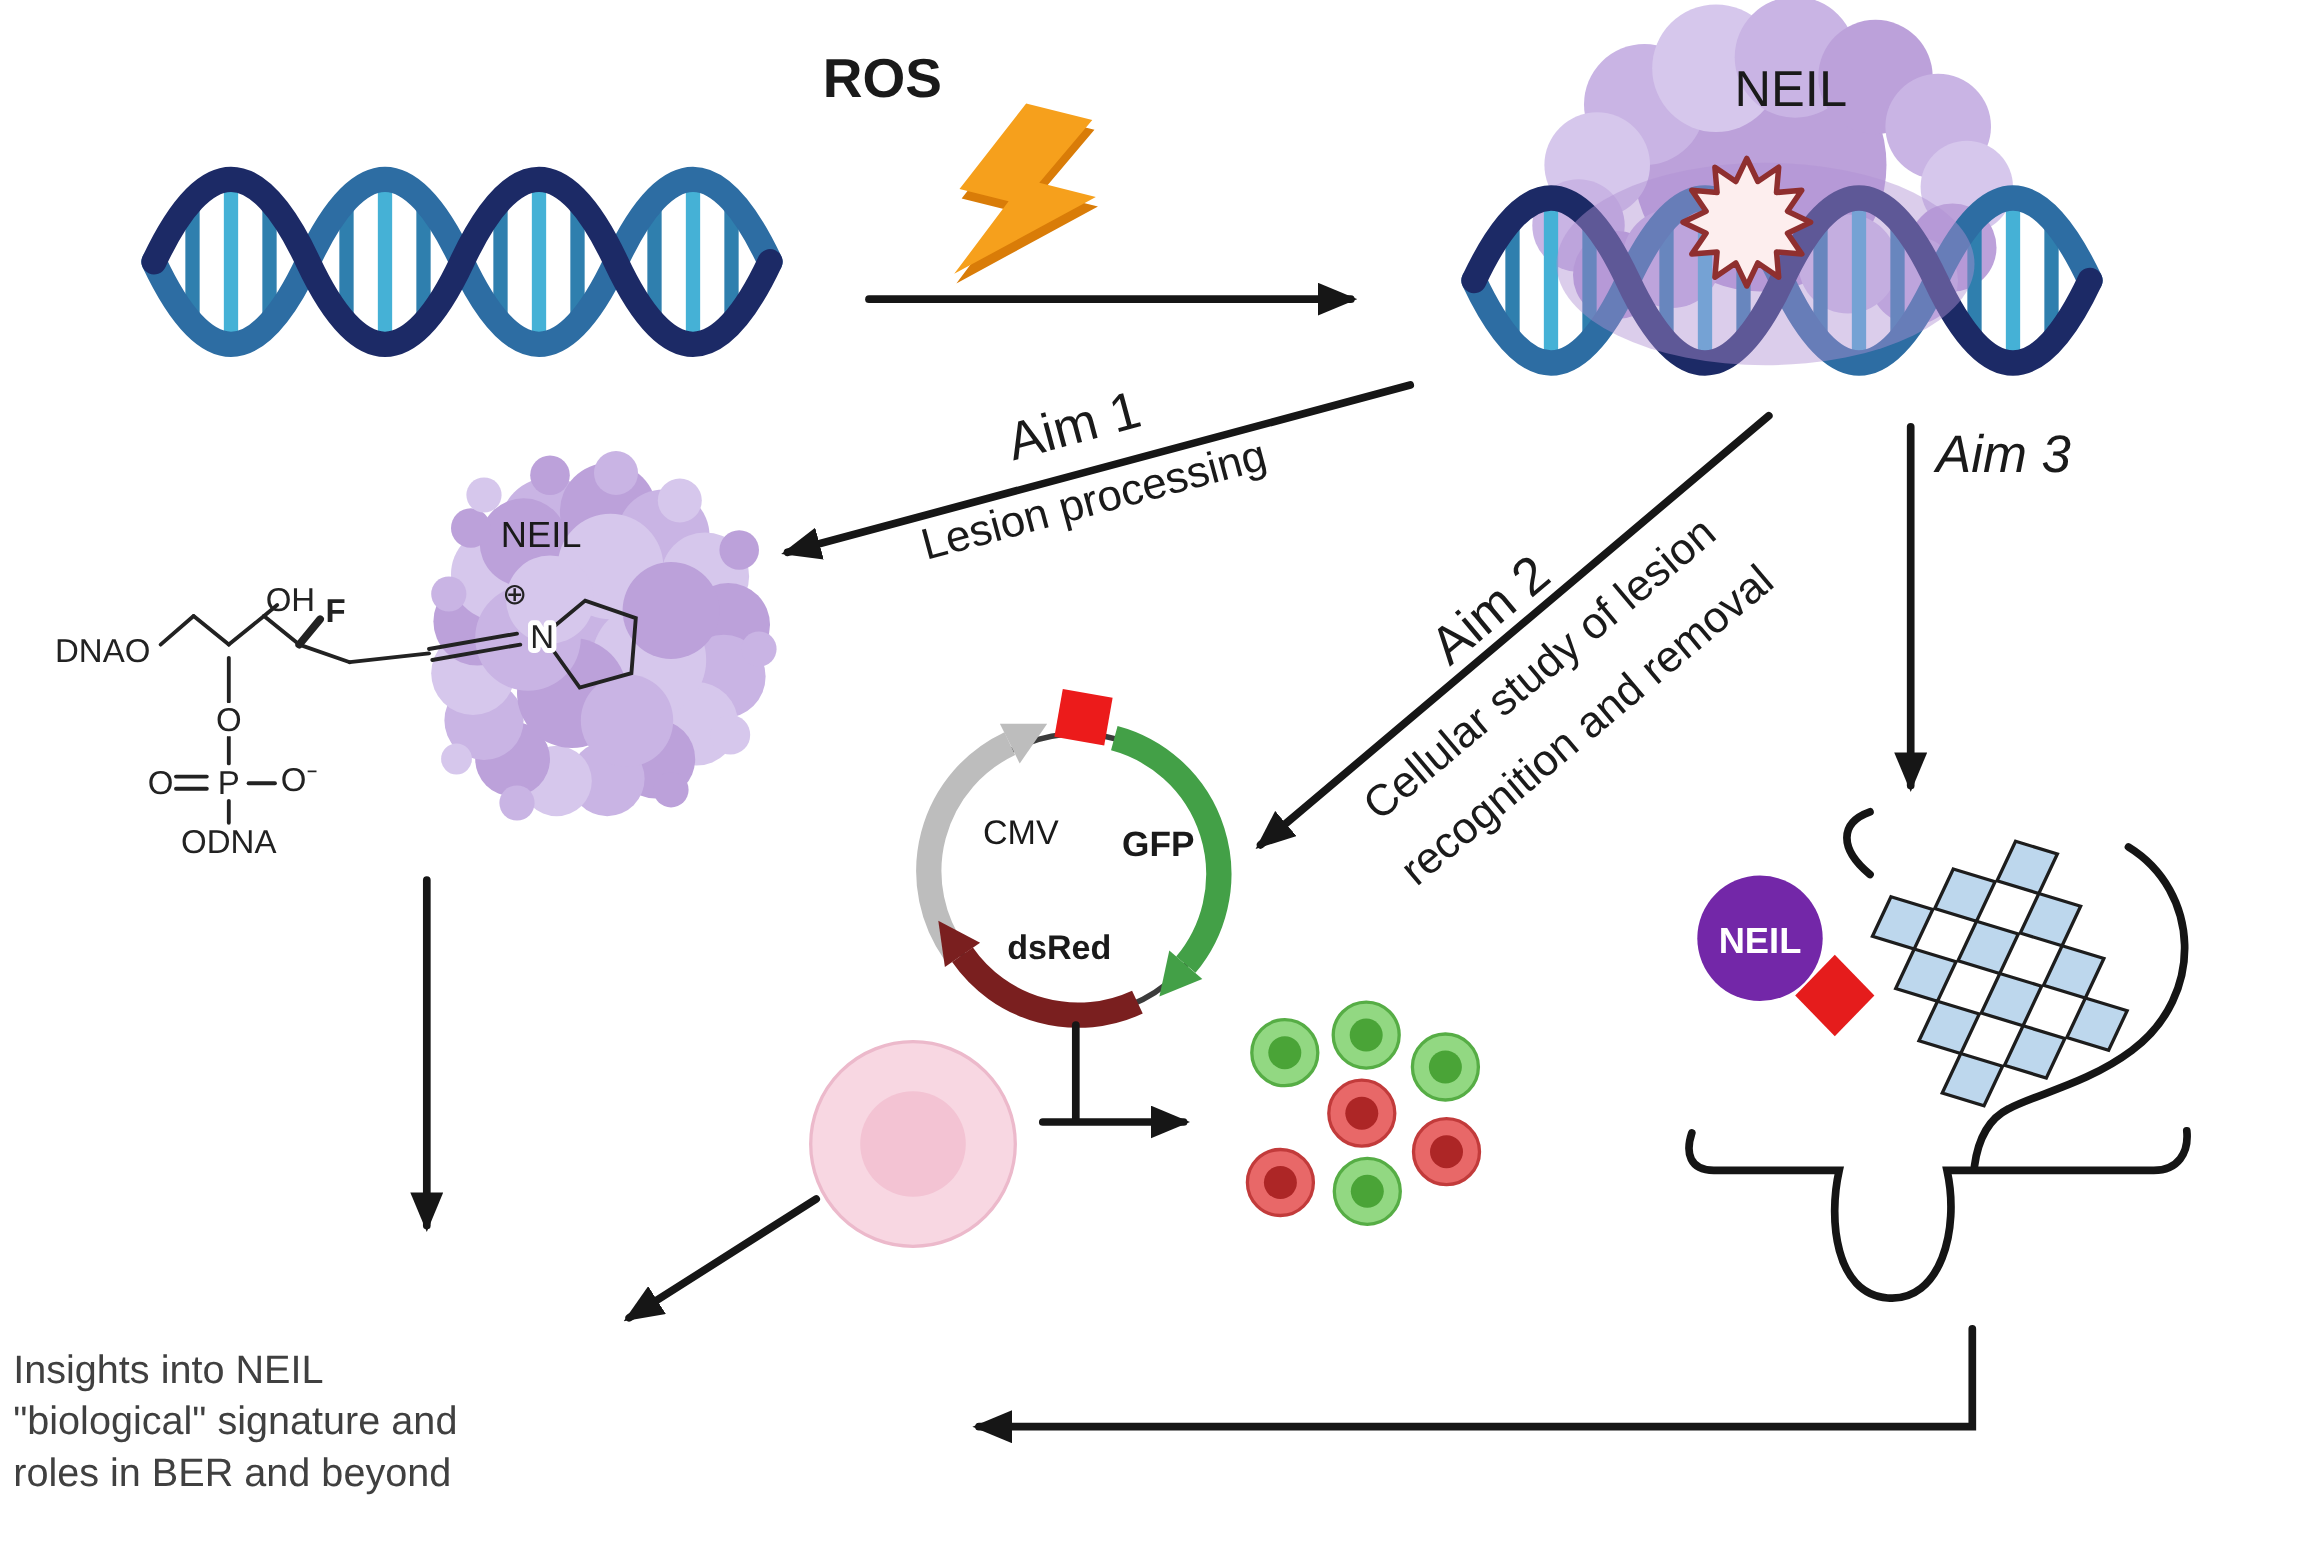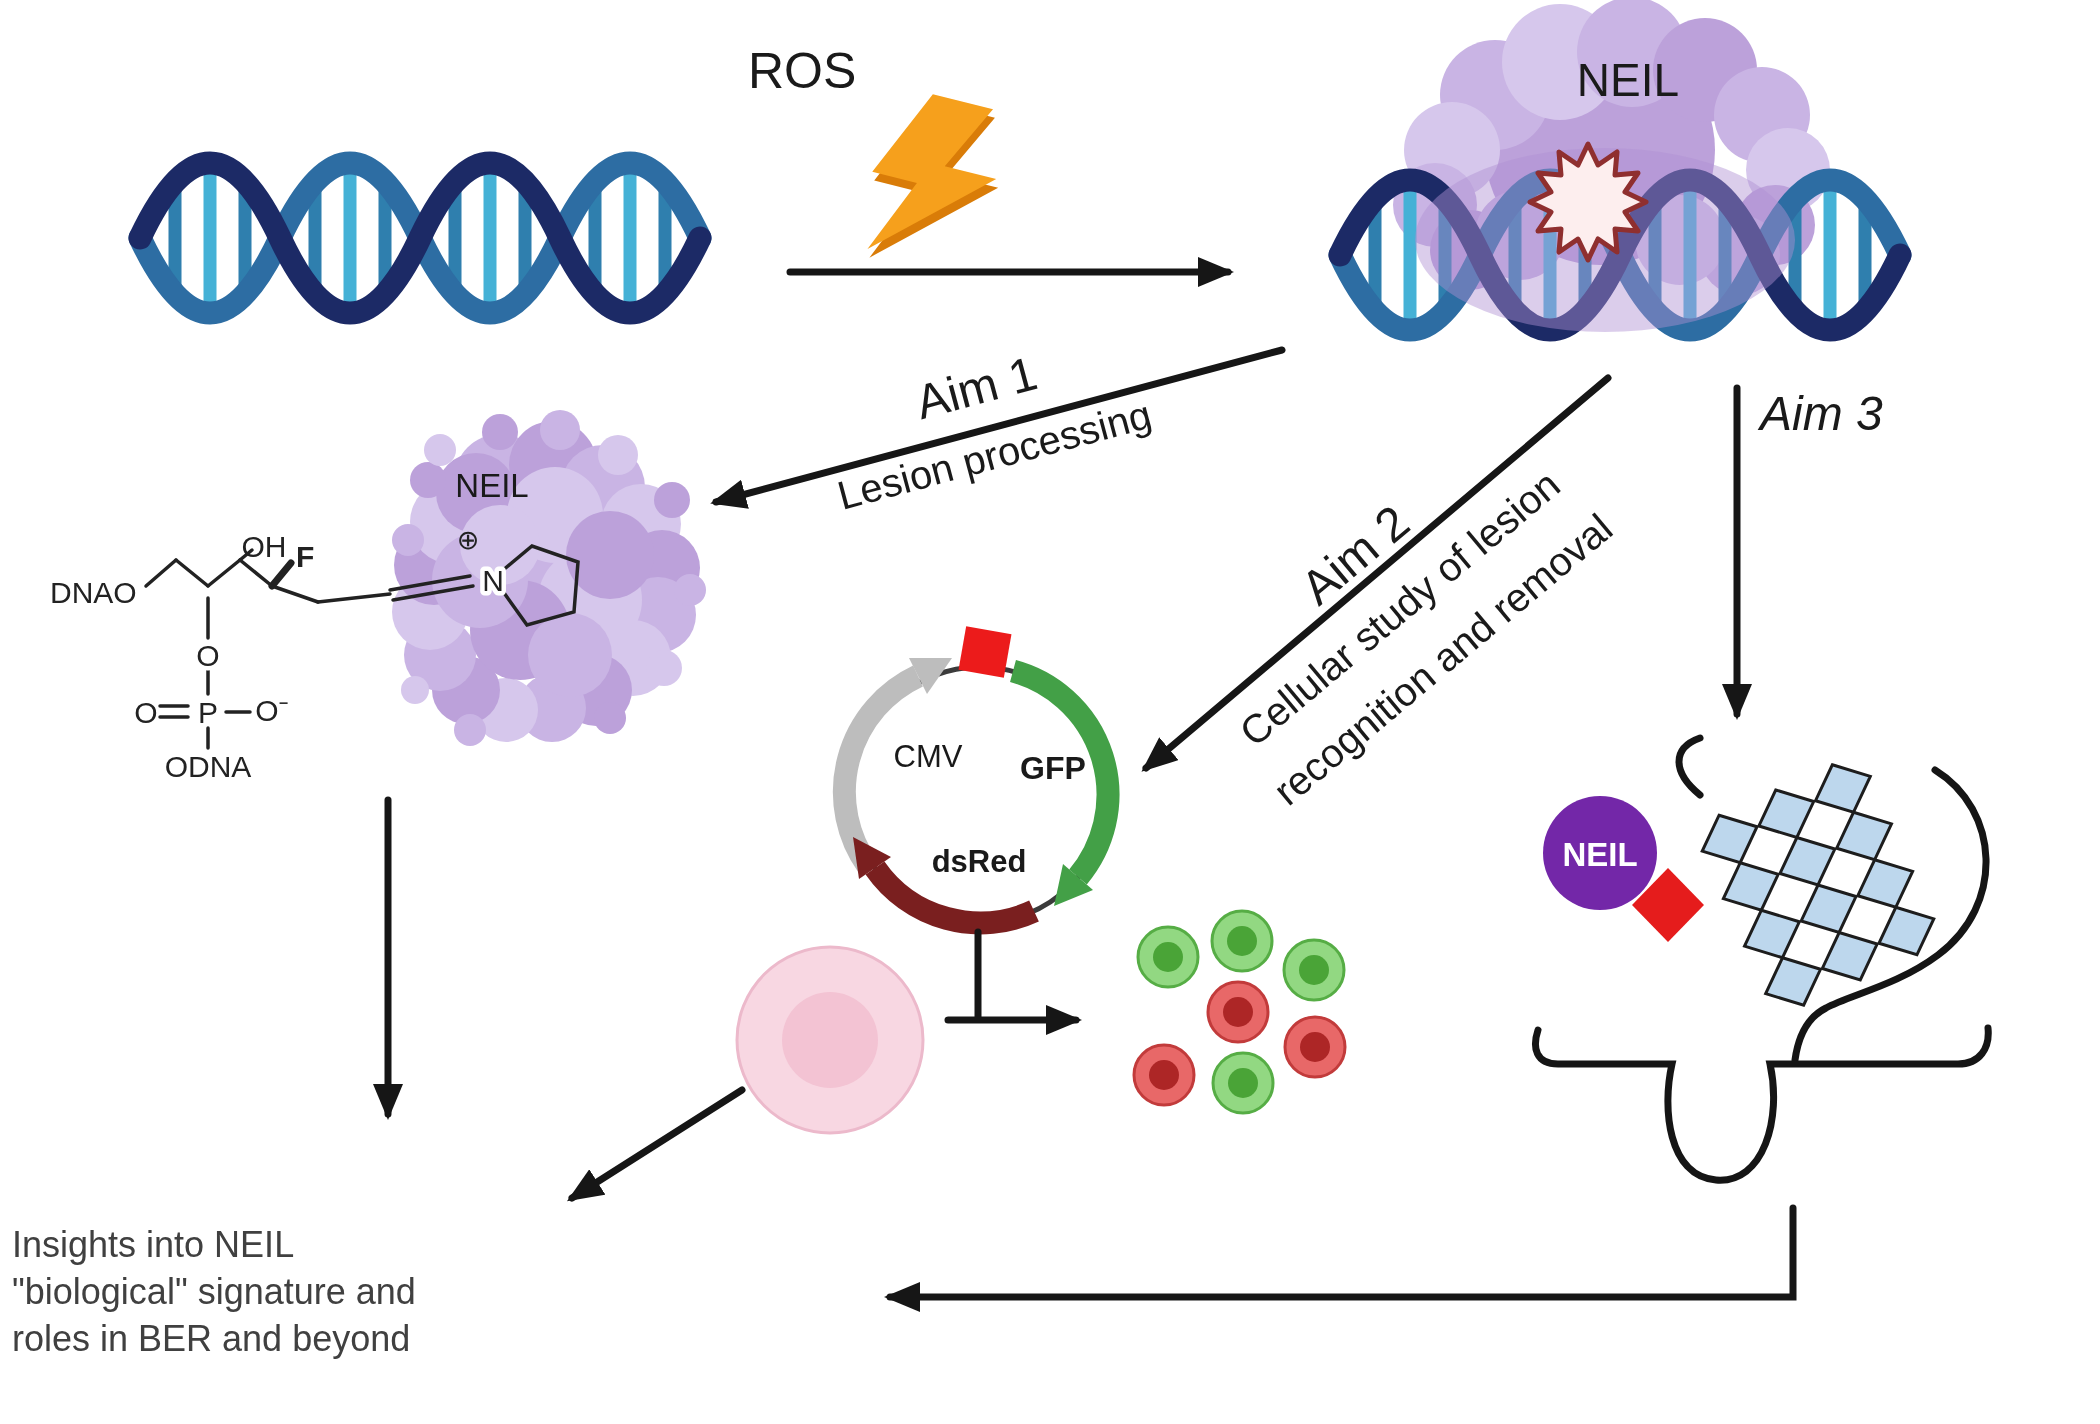--- a/index.html
+++ b/index.html
@@ -1,32 +1,32 @@
 <!DOCTYPE html>
 <html><head>
 <meta charset="utf-8">
 <style>
   html,body{margin:0;padding:0;background:#fff;}
   #canvas{position:relative;width:2100px;height:1424px;background:#ffffff;overflow:hidden;
           font-family:"Liberation Sans",sans-serif;}
   #art{position:absolute;left:0;top:0;}
   .txt{position:absolute;color:#1a1a1a;white-space:pre-line;font-family:"Liberation Sans",sans-serif;}
   .center{transform:translate(-50%,-50%);text-align:right;}
-  #ros-label{left:748px;top:42px;font-size:50px;font-weight:400;}
+  #ros-label{left:748px;top:42px;font-size:50px;font-weight:700;}
   #neil-top-label{left:1628px;top:80px;font-size:46px;font-weight:500;}
   #aim1-block{left:985px;top:420px;transform:translate(-50%,-50%) rotate(-15deg);text-align:center;}
   #aim2-block{left:1398px;top:606px;transform:translate(-50%,-50%) rotate(-40deg);text-align:center;}
   .aim-title{font-size:48px;font-weight:500;}
   .aim-sub{font-size:40px;font-weight:400;line-height:1.22;}
   #aim3-title{left:1760px;top:386px;font-size:48px;font-weight:500;font-style:italic;}
   #aim3-sub{left:1756px;top:478px;font-size:40px;line-height:1.3;}
   #neil-protein-label{left:492px;top:486px;font-size:33px;font-weight:500;}
   #cmv-label{left:928px;top:757px;font-size:31px;font-weight:normal;}
   #gfp-label{left:1053px;top:768px;font-size:32px;font-weight:bold;}
-  #dsred-label{left:963px;top:862px;font-size:31px;font-weight:bold;margin-left:16px;}
+  #dsred-label{left:963px;top:862px;font-size:31px;font-weight:bold;}
   #cells-label{left:838px;top:1200px;font-size:44px;line-height:1.28;}
   #readout-label{left:1226px;top:1200px;font-size:44px;line-height:1.28;}
   #g4-neil-label{left:1600px;top:855px;font-size:33px;font-weight:bold;color:#ffffff;}
   #insights-label{left:12px;top:1222px;font-size:36px;line-height:1.3;color:#404040;}
   svg text{font-family:"Liberation Sans",sans-serif;fill:#222;}
   .halo{paint-order:stroke;stroke:#ffffff;stroke-width:9px;stroke-linejoin:round;}
 </style>
 </head>
 <body>
 

